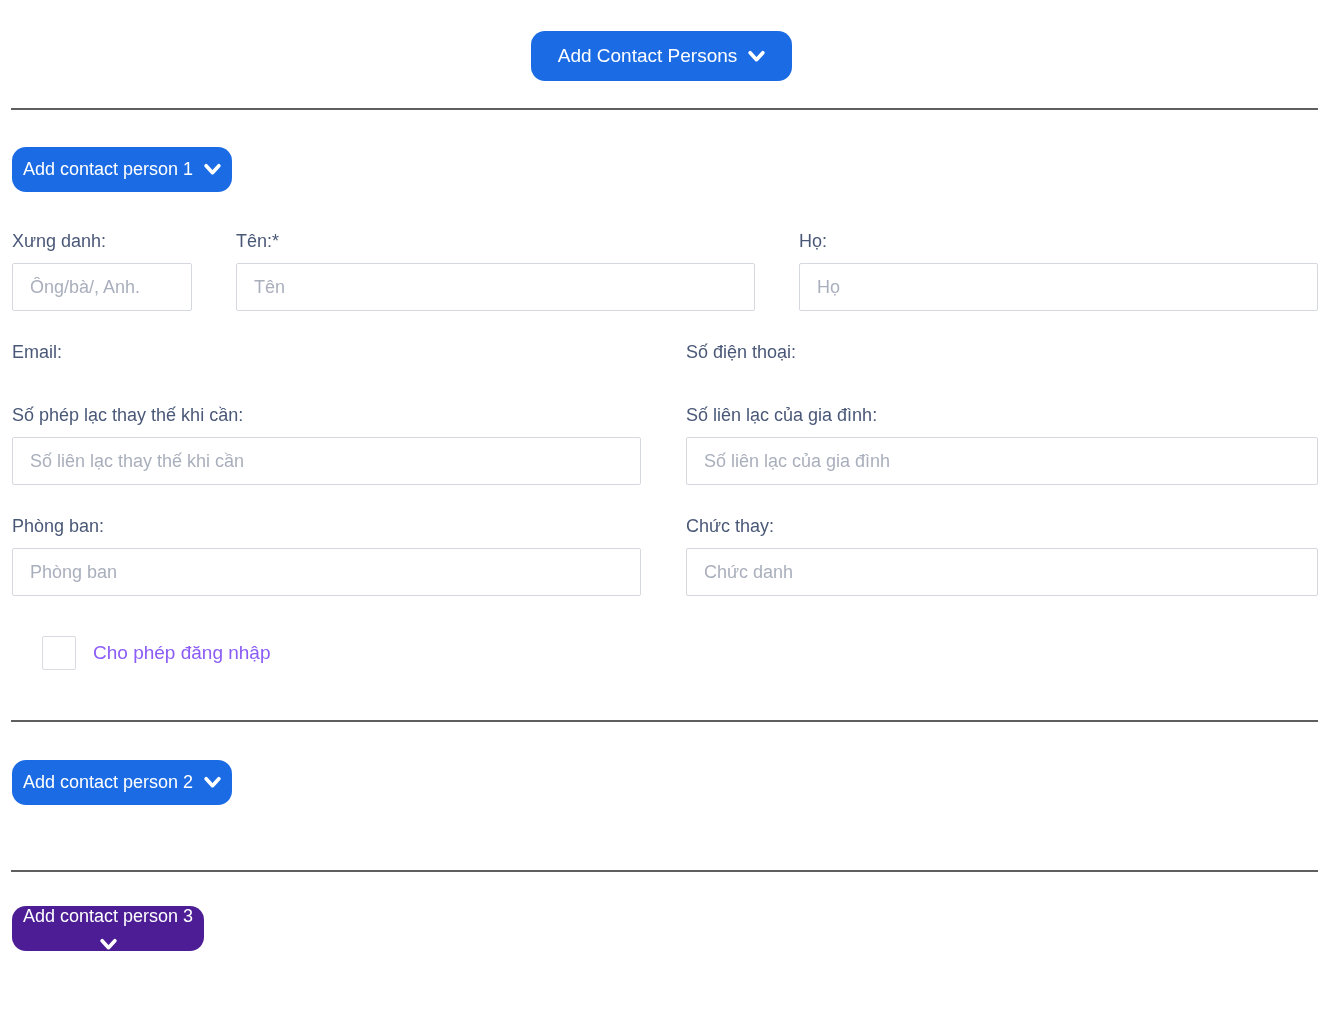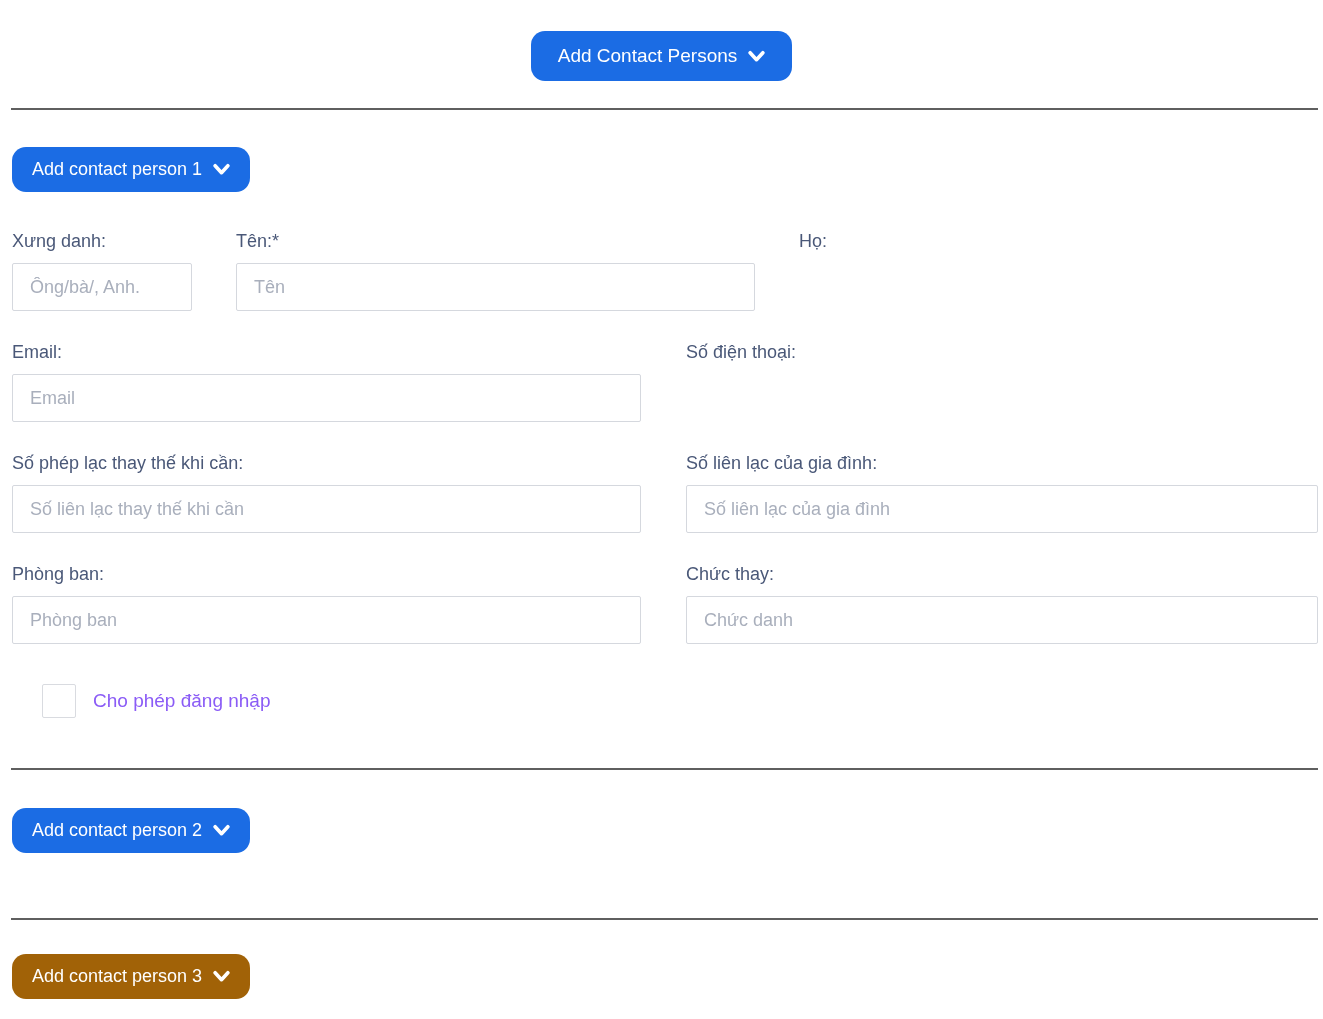--- a/index.html
+++ b/index.html
@@ -18,21 +18,21 @@
     justify-content: center;
     gap: 11px;
     border: none;
     border-radius: 14px;
     color: #ffffff;
     cursor: pointer;
     font-family: "Liberation Sans", sans-serif;
     background: #1b6ce4;
   }
   .btn-lg { height: 50px; font-size: 19px; padding: 0 27px; }
-  .btn-md { height: 45px; font-size: 18px; padding: 0 20px; }
+  .btn-md { height: 45px; font-size: 18px; padding: 0 11px; }
   .chev { width: 17px; height: 13px; display: inline-block; }
 
   .top-bar { padding-top: 31px; text-align: center; }
 
   .divider {
     border: none;
     border-top: 2px solid #5f5f5f;
     margin: 0 5px 0 11px;
   }
   .divider-top { margin-top: 27px; }
@@ -123,27 +123,27 @@
       <div class="field w-sal">
         <label>Xưng danh:</label>
         <input type="text" placeholder="Ông/bà/, Anh." style="">
       </div>
       <div class="field w-name">
         <label>Tên:*</label>
         <input type="text" placeholder="Tên" style="">
       </div>
       <div class="field w-name">
         <label>Họ:</label>
+        <input type="text" placeholder="Họ" style="">
       </div>
     </div>
 
     <div class="row">
       <div class="field w-left">
         <label>Email:</label>
-        <input type="text" placeholder="Email" style="">
       </div>
       <div class="field w-right">
         <label>Số điện thoại:</label>
       </div>
     </div>
 
     <div class="row">
       <div class="field w-left">
         <label>Số phép lạc thay thế khi cần:</label>
         <input type="text" placeholder="Số liên lạc thay thế khi cần" style="">
@@ -179,21 +179,21 @@
       <span>Add contact person 2</span>
       <svg class="chev" viewBox="0 0 16 12" aria-hidden="true">
         <path d="M2 2.5 L8 9 L14 2.5" fill="none" stroke="#ffffff" stroke-width="3.4" stroke-linecap="round" stroke-linejoin="round"></path>
       </svg>
     </button>
   </div>
 
   <hr class="divider divider-3">
 
   <div class="section btn3-row">
-    <button class="btn btn-md" style="background: #a16207;">
+    <button class="btn btn-md" style="background: #4c1d95; flex-direction: column;">
       <span>Add contact person 3</span>
       <svg class="chev" viewBox="0 0 16 12" aria-hidden="true">
         <path d="M2 2.5 L8 9 L14 2.5" fill="none" stroke="#ffffff" stroke-width="3.4" stroke-linecap="round" stroke-linejoin="round"></path>
       </svg>
     </button>
   </div>
 
 </div>
 
 </body></html>

